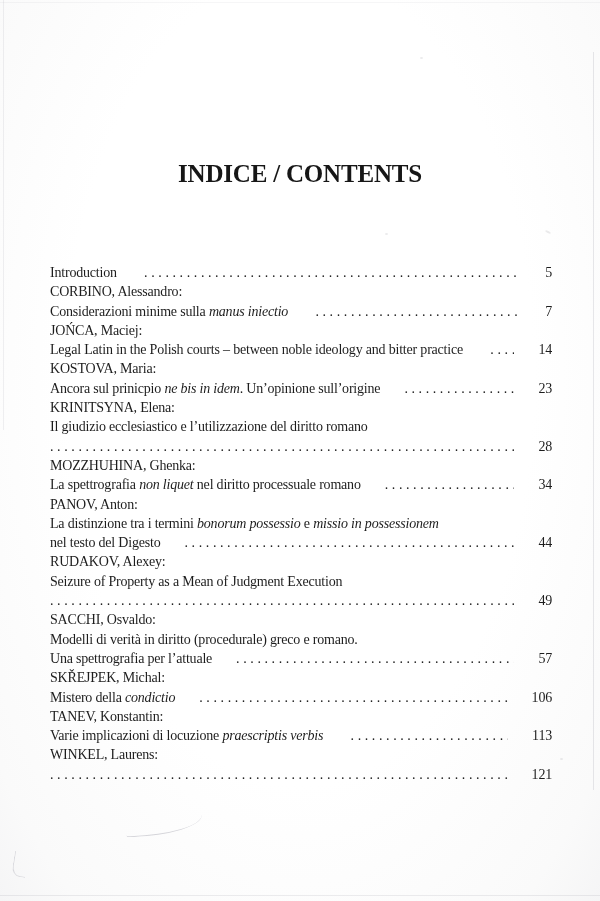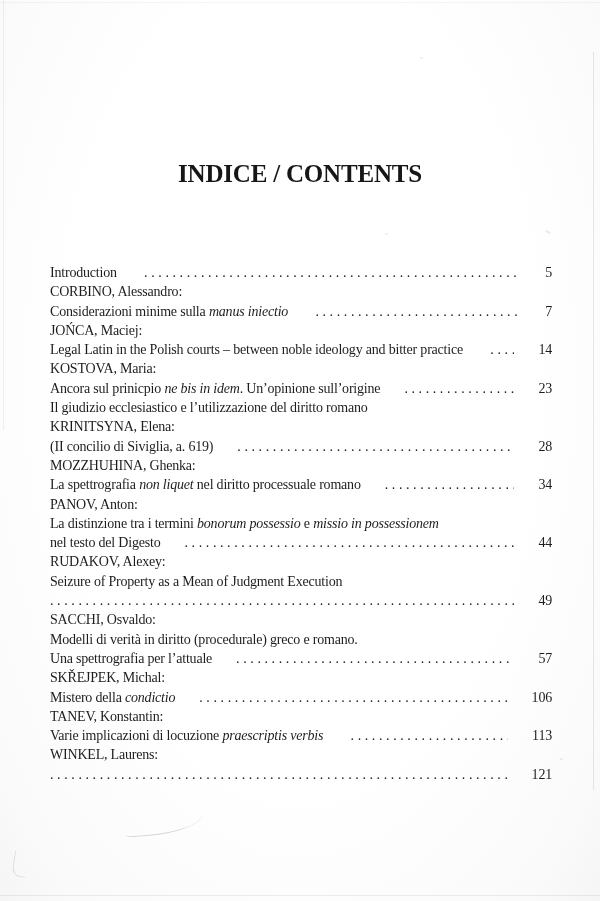--- a/index.html
+++ b/index.html
@@ -91,27 +91,26 @@
       </div>
       <div class="row">
         <span class="txt"><span>KOSTOVA, Maria:</span></span>
       </div>
       <div class="row">
         <span class="txt"><span>Ancora sul prinicpio </span><i>ne bis in idem</i><span>. Un’opinione sull’origine</span></span>
         <span class="leader">............................................................................................................................................</span>
         <span class="pg">23</span>
       </div>
       <div class="row">
+        <span class="txt"><span>KRINITSYNA, Elena:</span></span>
+      </div>
+      <div class="row">
         <span class="txt"><span>Il giudizio ecclesiastico e l’utilizzazione del diritto romano</span></span>
       </div>
       <div class="row">
-        <span class="txt"><span>KRINITSYNA, Elena:</span></span>
-      </div>
-      <div class="row">
-        <span class="txt"><span>(II concilio di Siviglia, a. 619)</span></span>
         <span class="leader">............................................................................................................................................</span>
         <span class="pg">28</span>
       </div>
       <div class="row">
         <span class="txt"><span>MOZZHUHINA, Ghenka:</span></span>
       </div>
       <div class="row">
         <span class="txt"><span>La spettrografia </span><i>non liquet</i><span> nel diritto processuale romano</span></span>
         <span class="leader">............................................................................................................................................</span>
         <span class="pg">34</span>

